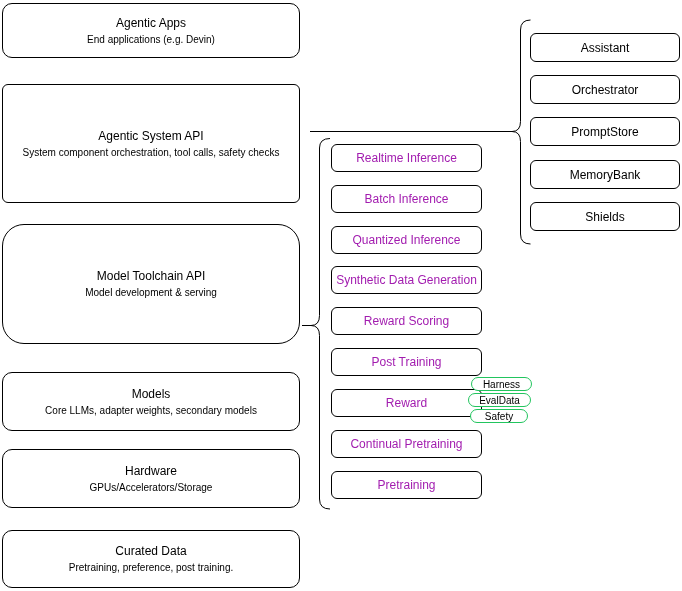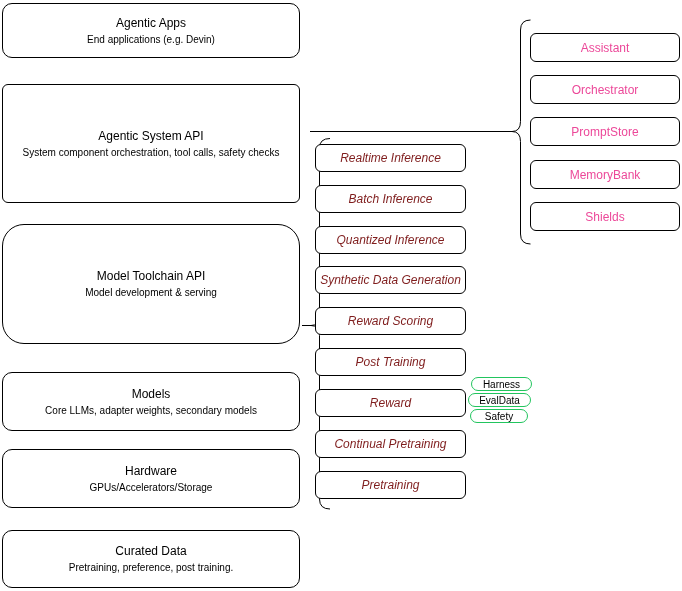--- a/index.html
+++ b/index.html
@@ -46,51 +46,50 @@
   .lbox .subtitle {
     font-size: 10px;
     color: #000000;
     line-height: 13px;
     margin-top: 2px;
     white-space: nowrap;
   }
   
   .mbox {
     position: absolute;
-    left: 315px;
+    left: 331px;
     width: 151px;
     height: 28px;
     box-sizing: border-box;
     border: 1px solid #000000;
     border-radius: 6px;
     background: #ffffff;
     display: flex;
     align-items: center;
     justify-content: center;
     font-size: 12px;
-    color: #7f1d1d;
+    color: #a21caf;
     white-space: nowrap;
     z-index: 2;
-    font-style: italic;
   }
   
   .rbox {
     position: absolute;
     left: 530px;
     width: 150px;
     height: 29px;
     box-sizing: border-box;
     border: 1px solid #000000;
     border-radius: 6px;
     background: #ffffff;
     display: flex;
     align-items: center;
     justify-content: center;
     font-size: 12px;
-    color: #ec4899;
+    color: #000000;
     white-space: nowrap;
     z-index: 2;
   }
   
   .pill {
     position: absolute;
     height: 14px;
     box-sizing: border-box;
     border: 1px solid #22c55e;
     border-radius: 7px;

